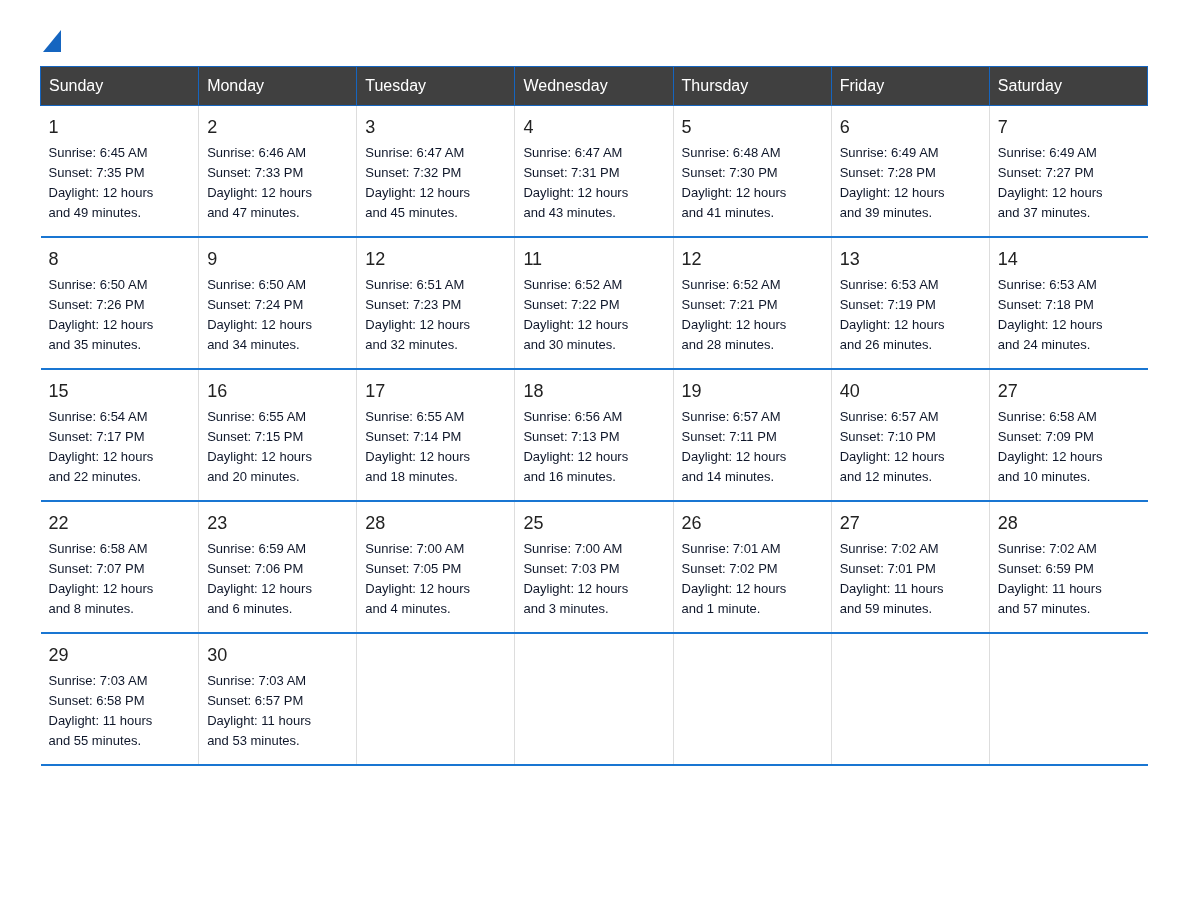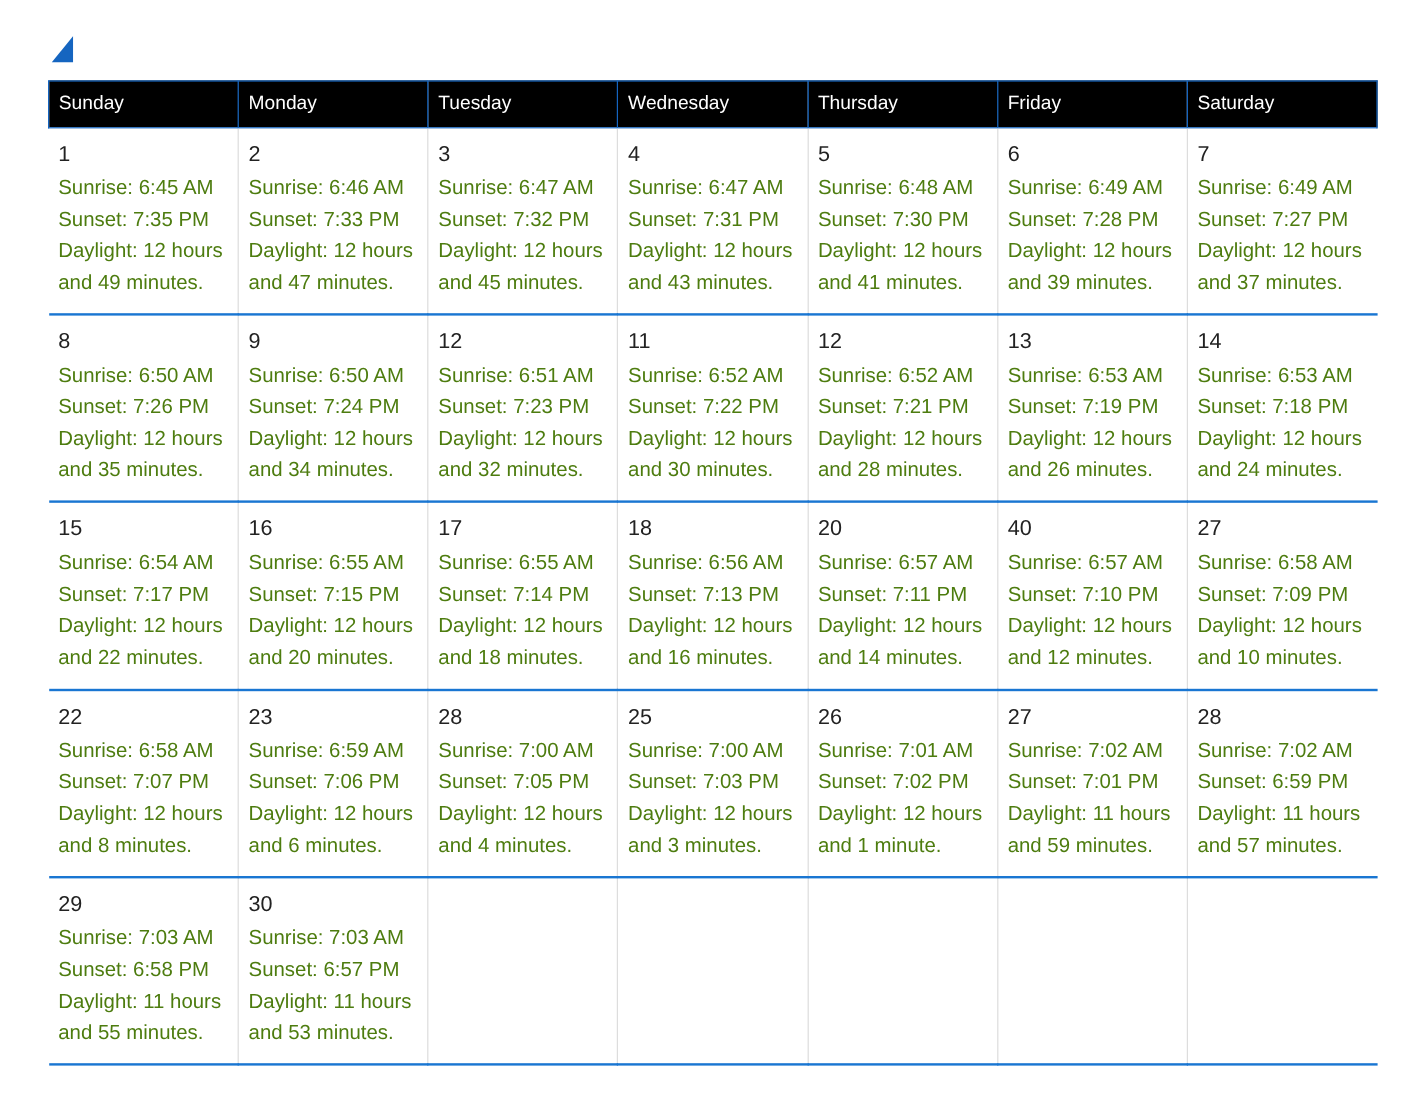--- a/index.html
+++ b/index.html
@@ -49,21 +49,21 @@
       color: #222;
       text-align: right;
       margin-bottom: 16px;
     }
     table {
       width: 100%;
       border-collapse: collapse;
       table-layout: fixed;
     }
     thead tr {
-      background-color: #000000;
+      background-color: #404040;
     }
     thead th {
       color: #fff;
       padding: 10px 8px;
       font-size: 16px;
       font-weight: normal;
       text-align: left;
       border: 1px solid #1565c0;
     }
     tbody tr {
@@ -79,22 +79,22 @@
     }
     tbody td:first-child { border-left: none; }
     tbody td:last-child { border-right: none; }
     .day-number {
       font-size: 18px;
       font-weight: normal;
       display: block;
       margin-bottom: 2px;
     }
     .day-info {
-      font-size: 17px;
-      color: #4d7c0f;
+      font-size: 13px;
+      color: #0f172a;
       line-height: 1.55;
     }
     .empty-row td {
       border-bottom: none;
       margin-left: 40px;
     }
   </style>
 </head>
 <body>
 
@@ -149,21 +149,21 @@
         <td><span class="day-number">11</span><span class="day-info">Sunrise: 6:52 AM<br>Sunset: 7:22 PM<br>Daylight: 12 hours<br>and 30 minutes.</span></td>
         <td><span class="day-number">12</span><span class="day-info">Sunrise: 6:52 AM<br>Sunset: 7:21 PM<br>Daylight: 12 hours<br>and 28 minutes.</span></td>
         <td><span class="day-number">13</span><span class="day-info">Sunrise: 6:53 AM<br>Sunset: 7:19 PM<br>Daylight: 12 hours<br>and 26 minutes.</span></td>
         <td><span class="day-number">14</span><span class="day-info">Sunrise: 6:53 AM<br>Sunset: 7:18 PM<br>Daylight: 12 hours<br>and 24 minutes.</span></td>
       </tr>
       <tr>
         <td><span class="day-number">15</span><span class="day-info">Sunrise: 6:54 AM<br>Sunset: 7:17 PM<br>Daylight: 12 hours<br>and 22 minutes.</span></td>
         <td><span class="day-number">16</span><span class="day-info">Sunrise: 6:55 AM<br>Sunset: 7:15 PM<br>Daylight: 12 hours<br>and 20 minutes.</span></td>
         <td><span class="day-number">17</span><span class="day-info">Sunrise: 6:55 AM<br>Sunset: 7:14 PM<br>Daylight: 12 hours<br>and 18 minutes.</span></td>
         <td><span class="day-number">18</span><span class="day-info">Sunrise: 6:56 AM<br>Sunset: 7:13 PM<br>Daylight: 12 hours<br>and 16 minutes.</span></td>
-        <td><span class="day-number">20</span><span class="day-info">Sunrise: 6:57 AM<br>Sunset: 7:11 PM<br>Daylight: 12 hours<br>and 14 minutes.</span></td>
+        <td><span class="day-number">19</span><span class="day-info">Sunrise: 6:57 AM<br>Sunset: 7:11 PM<br>Daylight: 12 hours<br>and 14 minutes.</span></td>
         <td><span class="day-number">40</span><span class="day-info">Sunrise: 6:57 AM<br>Sunset: 7:10 PM<br>Daylight: 12 hours<br>and 12 minutes.</span></td>
         <td><span class="day-number">27</span><span class="day-info">Sunrise: 6:58 AM<br>Sunset: 7:09 PM<br>Daylight: 12 hours<br>and 10 minutes.</span></td>
       </tr>
       <tr>
         <td><span class="day-number">22</span><span class="day-info">Sunrise: 6:58 AM<br>Sunset: 7:07 PM<br>Daylight: 12 hours<br>and 8 minutes.</span></td>
         <td><span class="day-number">23</span><span class="day-info">Sunrise: 6:59 AM<br>Sunset: 7:06 PM<br>Daylight: 12 hours<br>and 6 minutes.</span></td>
         <td><span class="day-number">28</span><span class="day-info">Sunrise: 7:00 AM<br>Sunset: 7:05 PM<br>Daylight: 12 hours<br>and 4 minutes.</span></td>
         <td><span class="day-number">25</span><span class="day-info">Sunrise: 7:00 AM<br>Sunset: 7:03 PM<br>Daylight: 12 hours<br>and 3 minutes.</span></td>
         <td><span class="day-number">26</span><span class="day-info">Sunrise: 7:01 AM<br>Sunset: 7:02 PM<br>Daylight: 12 hours<br>and 1 minute.</span></td>
         <td><span class="day-number">27</span><span class="day-info">Sunrise: 7:02 AM<br>Sunset: 7:01 PM<br>Daylight: 11 hours<br>and 59 minutes.</span></td>

